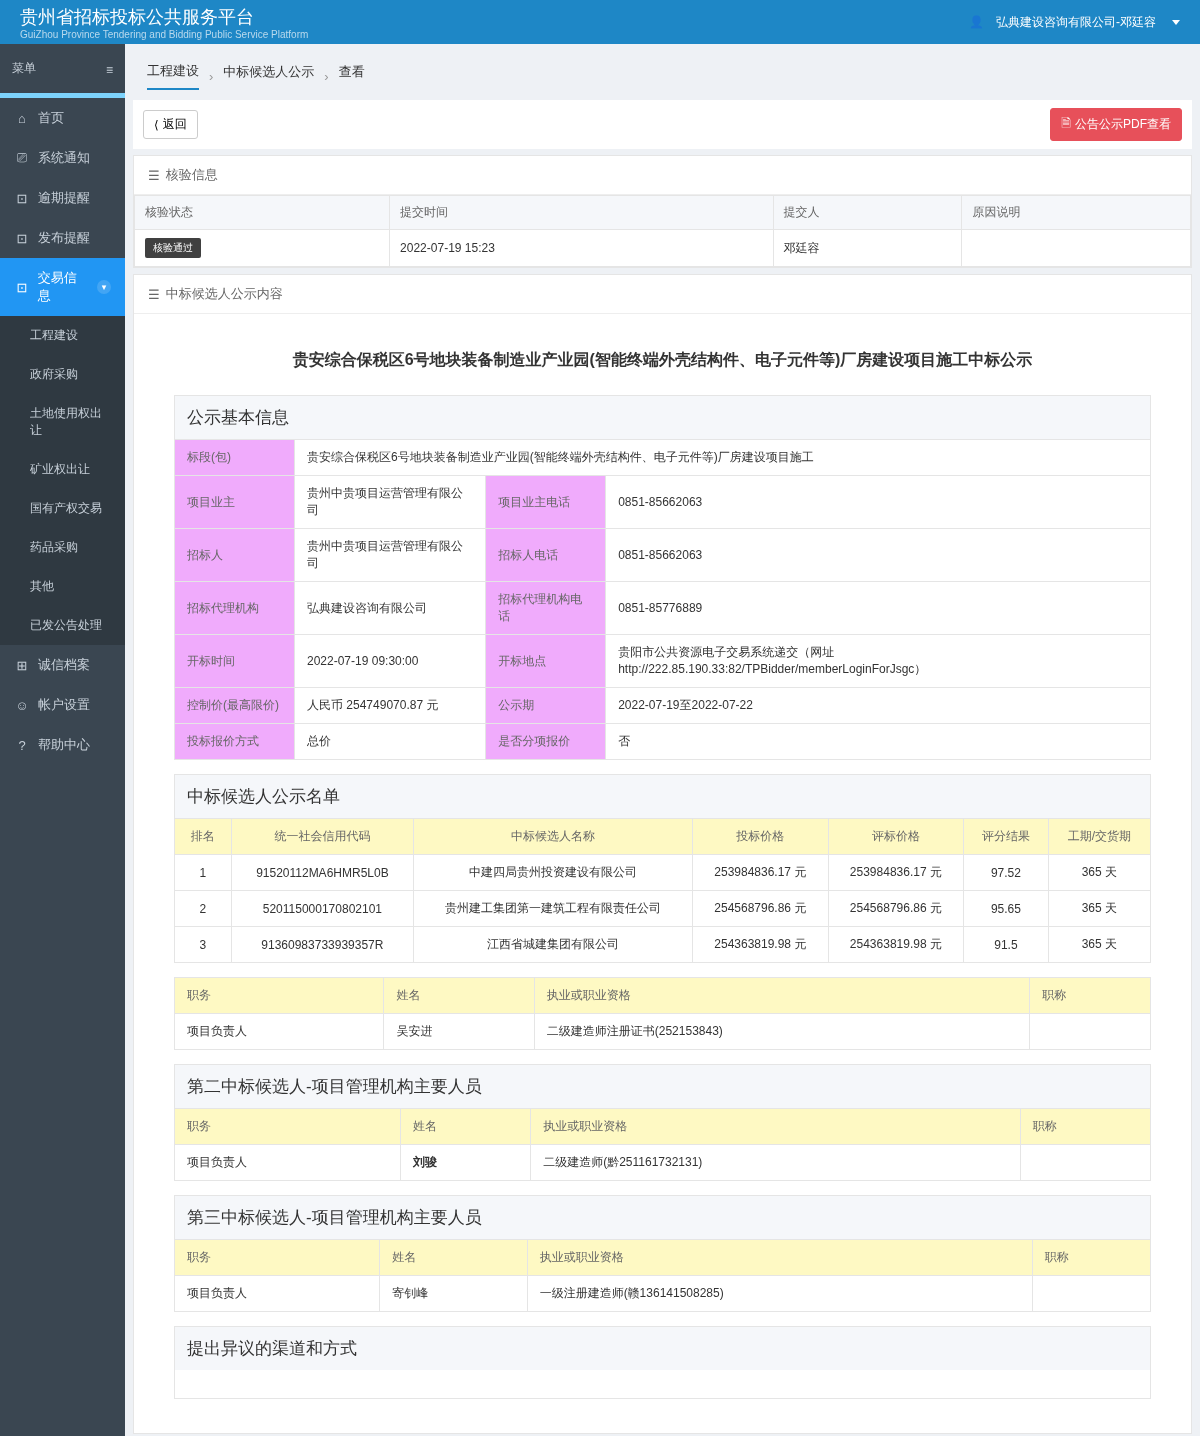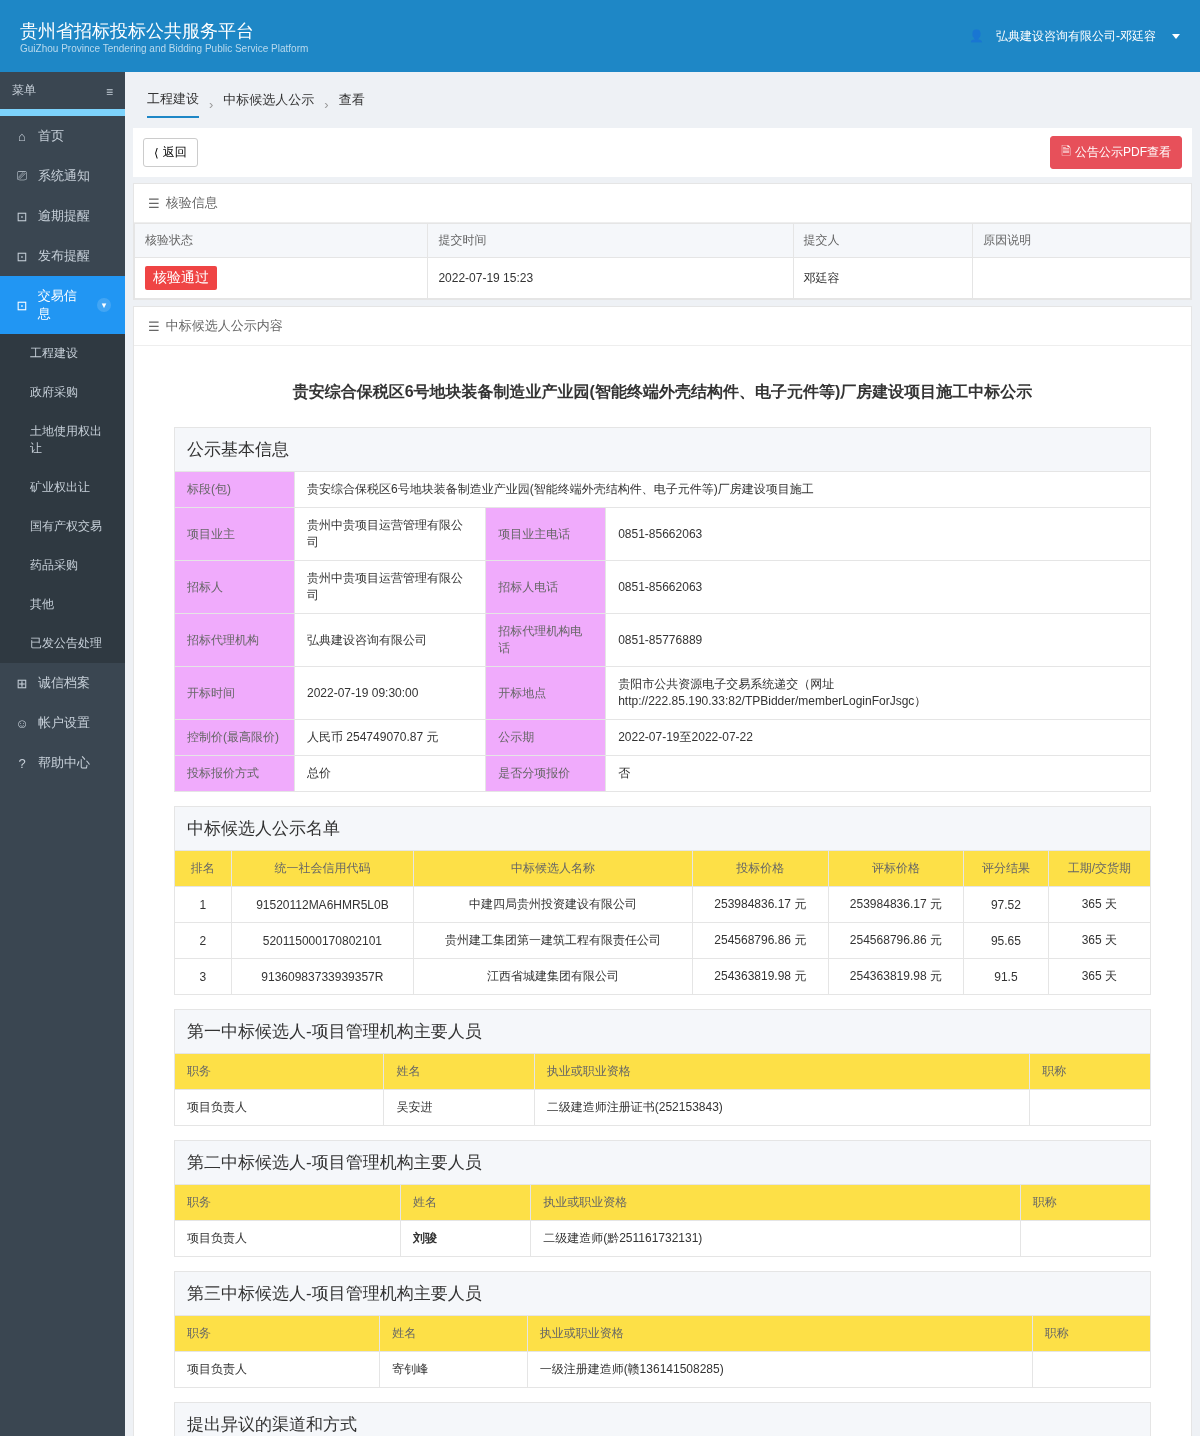--- a/index.html
+++ b/index.html
@@ -1,52 +1,52 @@
 <!DOCTYPE html>
 <html><head>
 <meta charset="utf-8">
 <style>
 * { margin: 0; padding: 0; box-sizing: border-box; }
 body { font-family: "Microsoft YaHei", Arial, sans-serif; font-size: 12px; background: #eef1f5; color: #333; }
-.header { background: #1e87c6; height: 72px; display: flex; align-items: center; justify-content: space-between; padding: 0 20px; }
+.header { background: #1e87c6; height: 44px; display: flex; align-items: center; justify-content: space-between; padding: 0 20px; }
 .header-left { color: #fff; }
 .header-title { font-size: 18px; font-weight: 500; }
 .header-subtitle { font-size: 10px; color: #b8d9ed; }
 .header-right { color: #fff; font-size: 12px; display: flex; align-items: center; gap: 12px; }
 .layout { display: flex; min-height: calc(100vh - 56px); }
 .sidebar { width: 125px; background: #3a4651; color: #c7d0d9; }
-.sidebar-header { display: flex; align-items: flex-end; justify-content: space-between; padding: 10px 12px; border-bottom: 7px solid #7dd3fc; }
+.sidebar-header { display: flex; align-items: flex-end; justify-content: space-between; padding: 16px 12px; border-bottom: 5px solid #7dd3fc; }
 .sidebar-item { display: flex; align-items: center; gap: 8px; padding: 11px 14px; font-size: 13px; cursor: pointer; }
 .sidebar-item.active { background: #2196f3; color: #fff; }
 .sidebar-sub { background: #2f3941; }
 .sidebar-sub .sidebar-item { padding-left: 30px; font-size: 12px; }
 .sidebar-icon { width: 16px; height: 16px; display: inline-flex; align-items: center; justify-content: center; }
 .main { flex: 1; padding: 8px; }
 .breadcrumb { padding: 10px 14px; display: flex; align-items: center; gap: 10px; font-size: 13px; }
 .breadcrumb-item { color: #333; text-decoration: none; padding-bottom: 8px; }
 .breadcrumb-item.first { border-bottom: 2px solid #1e87c6; }
 .breadcrumb-sep { color: #999; }
 .toolbar { background: #fff; padding: 8px 10px; display: flex; justify-content: space-between; align-items: center; margin-bottom: 6px; }
 .btn { padding: 5px 10px; border: 1px solid #ccc; background: #fff; border-radius: 3px; cursor: pointer; font-size: 12px; display: inline-flex; align-items: center; gap: 4px; }
 .btn-red { background: #e7505a; color: #fff; border-color: #e7505a; }
 .panel { background: #fff; margin-bottom: 6px; border: 1px solid #e5e5e5; }
 .panel-header { padding: 10px 14px; border-bottom: 1px solid #eee; display: flex; align-items: center; gap: 6px; color: #666; font-size: 13px; }
 .table { width: 100%; border-collapse: collapse; }
 .table th, .table td { padding: 8px 10px; border: 1px solid #e5e5e5; font-size: 12px; text-align: left; }
 .table th { background: #f5f7fa; color: #666; font-weight: normal; }
-.badge-green { display: inline-block; padding: 3px 8px; background: #ef4444; color: #fff; border-radius: 2px; font-size: 14px; }
+.badge-green { display: inline-block; padding: 3px 8px; background: #404040; color: #fff; border-radius: 2px; font-size: 10px; }
 .content-wrap { background: #fff; padding: 20px 40px; }
 .doc-title { text-align: center; font-size: 16px; font-weight: bold; padding: 16px 0 24px; }
 .section-title { background: #f5f7fa; padding: 10px 12px; font-size: 17px; border: 1px solid #e5e5e5; border-bottom: none; }
 .info-table { width: 100%; border-collapse: collapse; margin-bottom: 14px; }
 .info-table td, .info-table th { border: 1px solid #e5e5e5; padding: 9px 12px; font-size: 12px; }
 .info-table .label { background: #f0abfc; color: #666; width: 120px; }
 .data-table { width: 100%; border-collapse: collapse; margin-bottom: 14px; }
 .data-table th, .data-table td { border: 1px solid #e5e5e5; padding: 9px 12px; font-size: 12px; text-align: center; }
-.data-table th { background: #fde047; color: #666; font-weight: normal; }
+.data-table th { background: #fef9c3; color: #666; font-weight: normal; }
 .text-block { border: 1px solid #e5e5e5; border-top: none; padding: 14px; font-size: 12px; line-height: 2; color: #444; margin-bottom: 14px; }
 .caret { display: inline-block; width: 0; height: 0; border-left: 4px solid transparent; border-right: 4px solid transparent; border-top: 5px solid #fff; margin-left: 4px; }
 .chev { color: #fff; background: rgba(255,255,255,0.15); border-radius: 50%; width:14px; height:14px; display:inline-flex; align-items:center; justify-content:center; font-size:9px; margin-left:auto; }
 </style>
 </head>
 <body>
 
 <div class="header">
   <div class="header-left">
     <div class="header-title">贵州省招标投标公共服务平台</div>
@@ -243,21 +243,20 @@
                 <td>江西省城建集团有限公司</td>
                 <td>254363819.98 元</td>
                 <td>254363819.98 元</td>
                 <td>91.5</td>
                 <td>365 天</td>
               </tr>
             </tbody>
         </table>
 
         <div id="candidate-sections">
-            <div class="section-title">第一中标候选人-项目管理机构主要人员</div>
             <table class="data-table">
               <thead>
                 <tr>
                   <th style="text-align: left;">职务</th>
                   <th style="text-align: left;">姓名</th>
                   <th style="text-align: left;">执业或职业资格</th>
                   <th style="text-align: left;">职称</th>
                 </tr>
               </thead>
               <tbody>

